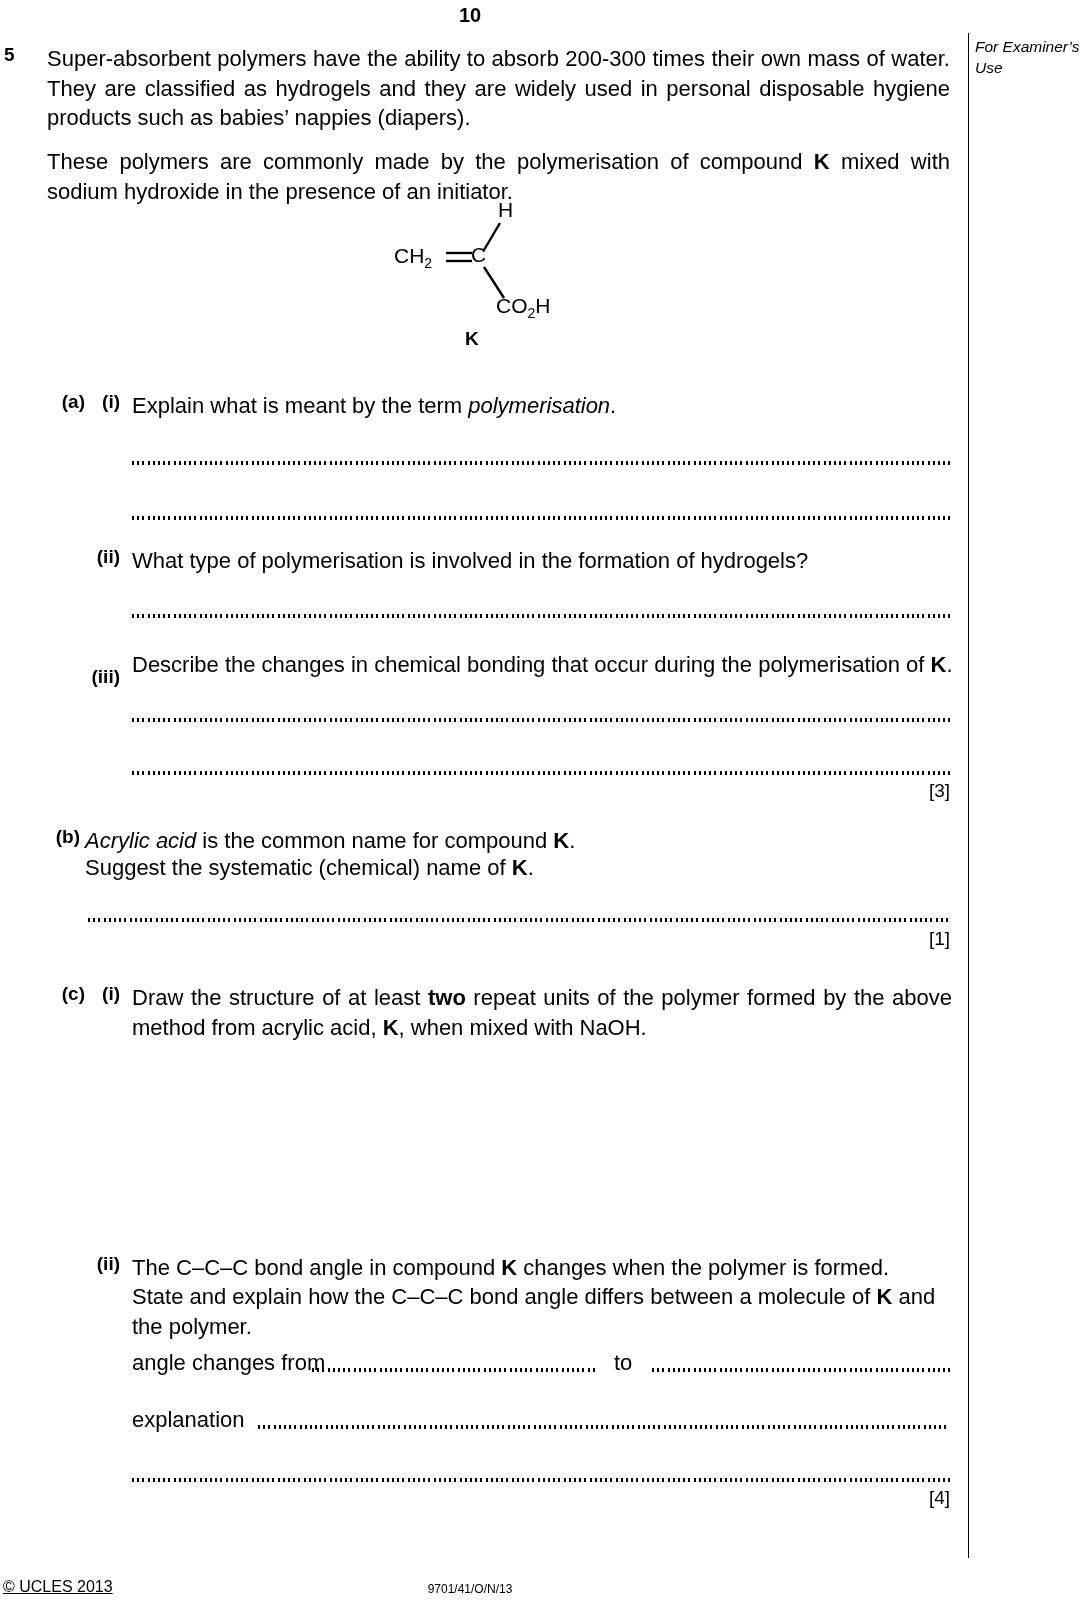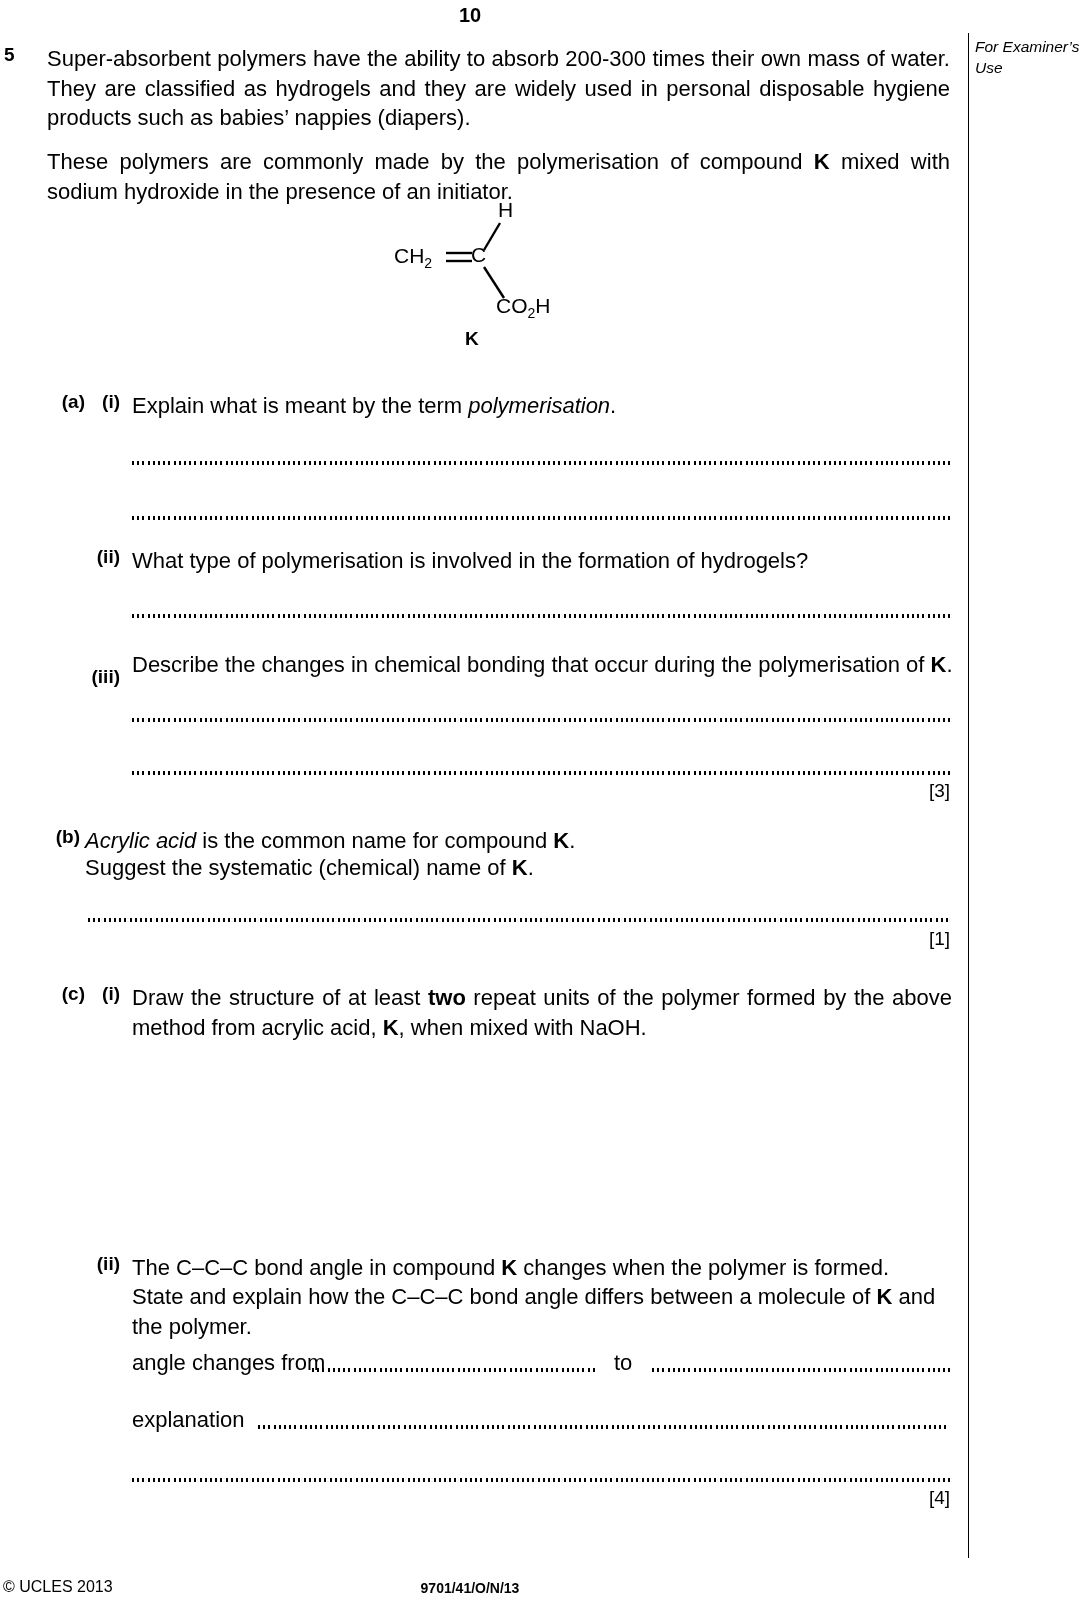--- a/index.html
+++ b/index.html
@@ -114,29 +114,29 @@
     font-size: 19px;
     font-weight: bold;
   }
 
   
   .footer-left {
     position: absolute;
     left: 3px;
     bottom: 10px;
     font-size: 16px;
+    text-decoration: underline;
   }
   .footer-center {
     position: absolute;
     left: 0;
     bottom: 10px;
     width: 940px;
     text-align: center;
-    font-size: 14px;
-    font-weight: bold;
+    font-size: 12px;
   }
 </style>
 </head>
 <body>
 
 <div class="page">
 
   <div class="page-number">10</div>
 
   <div class="examiner-rule"></div>

